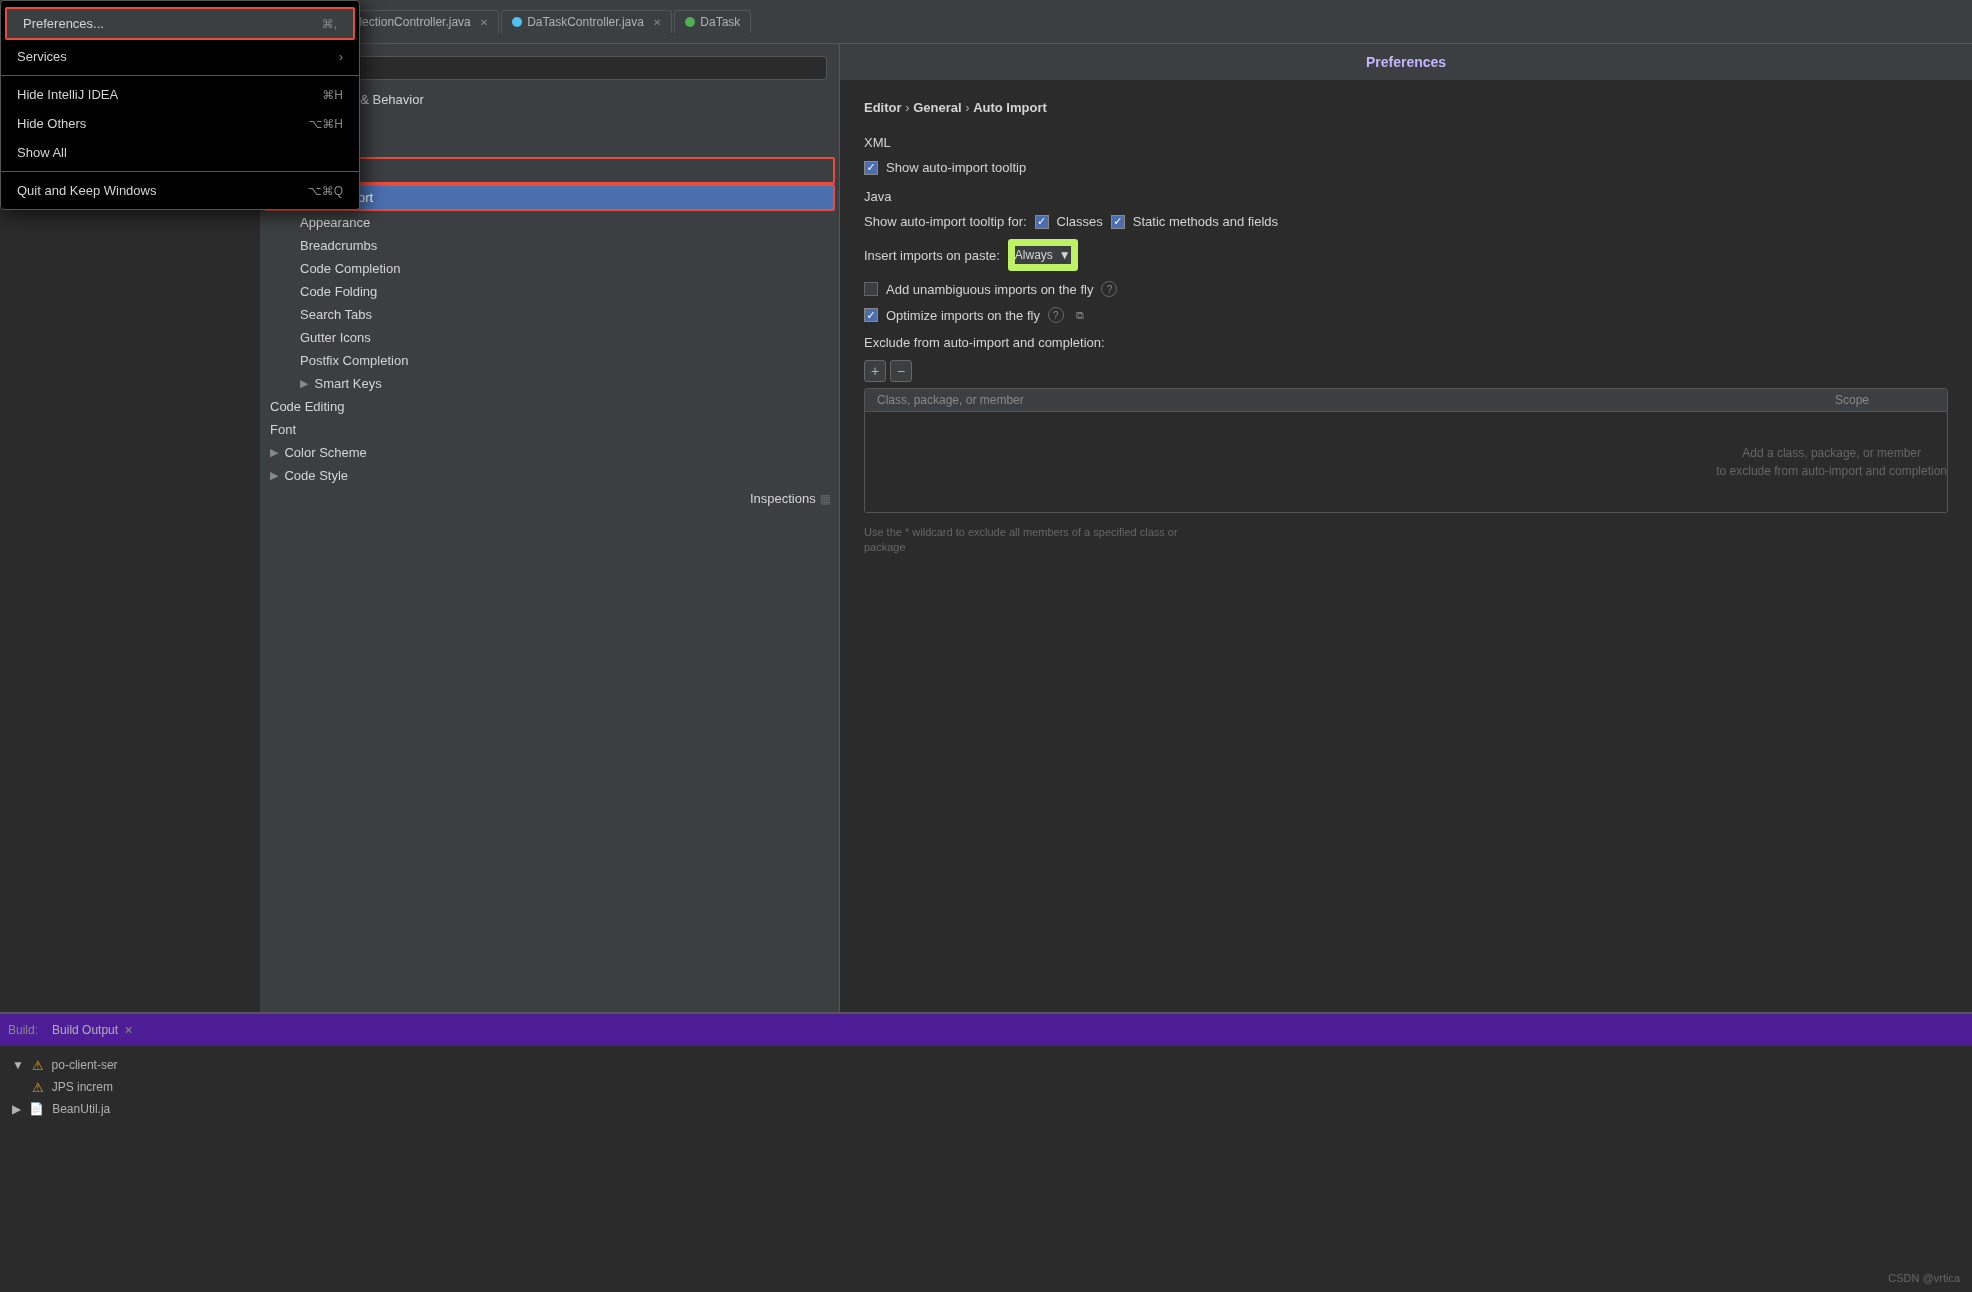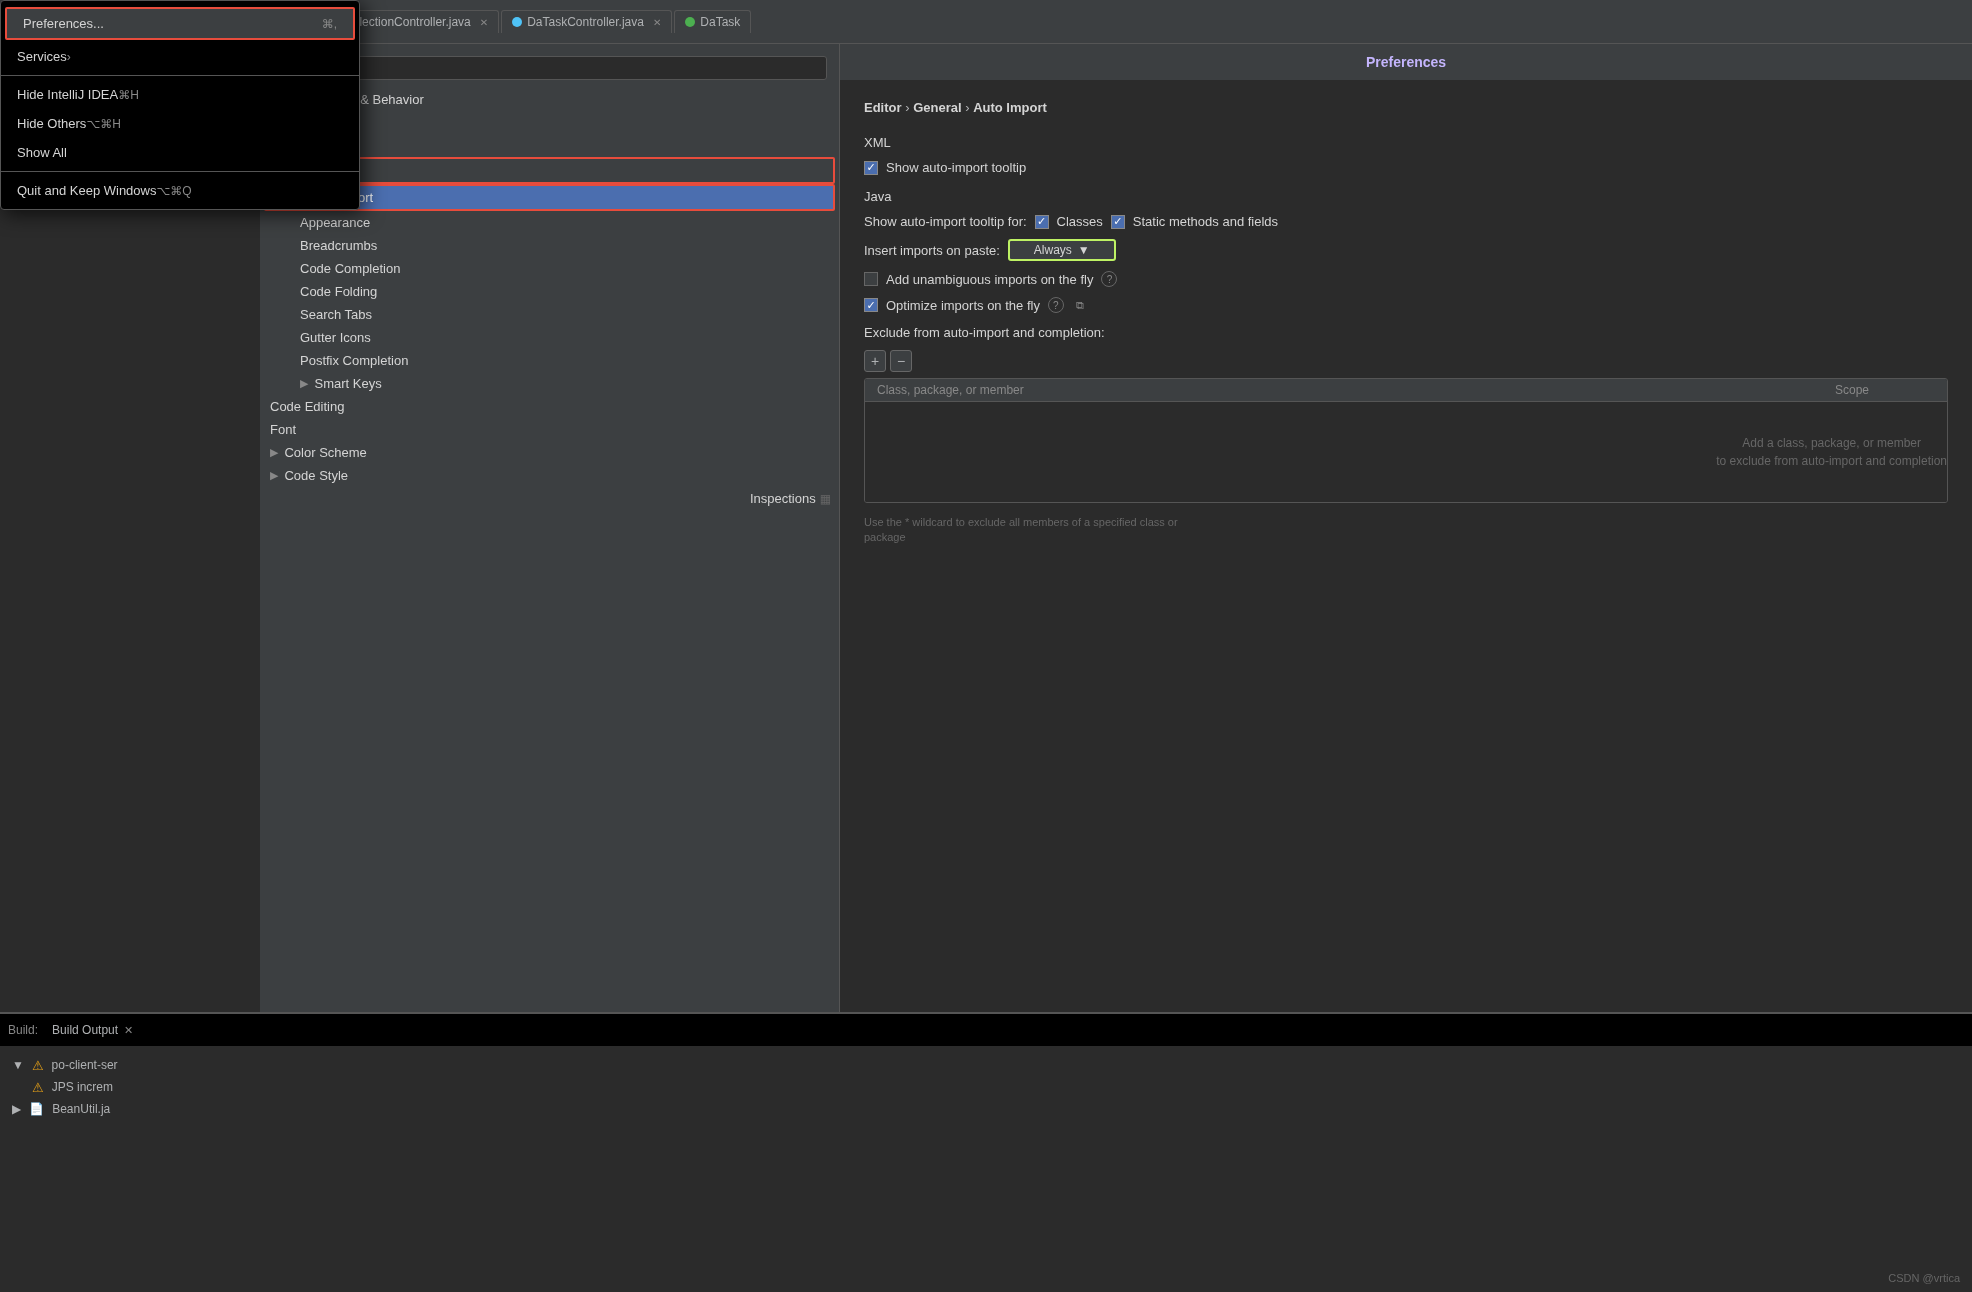--- a/index.html
+++ b/index.html
@@ -73,21 +73,21 @@
       bottom: 0; left: 0; right: 0;
       height: 280px;
       background: #2b2b2b;
       border-top: 2px solid #555;
       display: flex;
       flex-direction: column;
     }
     .bottom-panel-tabs {
       display: flex; align-items: center;
       height: 32px;
-      background: #000000;
+      background: #4c1d95;
       padding: 16px 8px;
       gap: 4px;
     }
     .bp-tab {
       padding: 4px 10px;
       color: #afb1b3;
       font-size: 12px;
       cursor: pointer;
       display: flex; align-items: center; gap: 6px;
     }
@@ -111,21 +111,21 @@
       top: 0; left: 0;
       width: 360px;
       background: #000000;
       border: 1px solid #555;
       border-radius: 4px;
       box-shadow: 4px 4px 20px rgba(0,0,0,0.7);
       z-index: 100;
       padding: 4px 0;
     }
     .menu-item {
-      display: flex; align-items: center; 
+      display: flex; align-items: center; justify-content: space-between;
       padding: 7px 16px;
       color: #d4d4d4;
       cursor: pointer;
       font-size: 13px;
     }
     .menu-shortcut { color: #888; font-size: 12px; }
     .menu-arrow { color: #888; font-size: 12px; }
     .menu-divider {
       height: 1px;
       background: #555;
@@ -213,25 +213,25 @@
       border: 1px solid #888;
       background: #3c3f41;
       display: inline-flex; align-items: center; justify-content: center;
       font-size: 11px; color: #4b6eaf;
       flex-shrink: 0;
     }
     .pref-checkbox.checked { background: #4b6eaf; color: white; }
     .pref-label { font-size: 13px; color: #d4d4d4; }
     .pref-dropdown {
       background: #3c3f41;
-      border: 2px solid #bef264;
+      border: 7px solid #bef264;
       border-radius: 3px;
       color: #d4d4d4;
       font-size: 12px;
-      padding: 2px 24px;
+      padding: 2px 0;
       display: flex; align-items: center; gap: 6px;
     }
     .help-icon {
       width: 16px; height: 16px;
       border-radius: 50%;
       border: 1px solid #666;
       display: inline-flex; align-items: center; justify-content: center;
       font-size: 10px; color: #888;
       flex-shrink: 0;
     }

